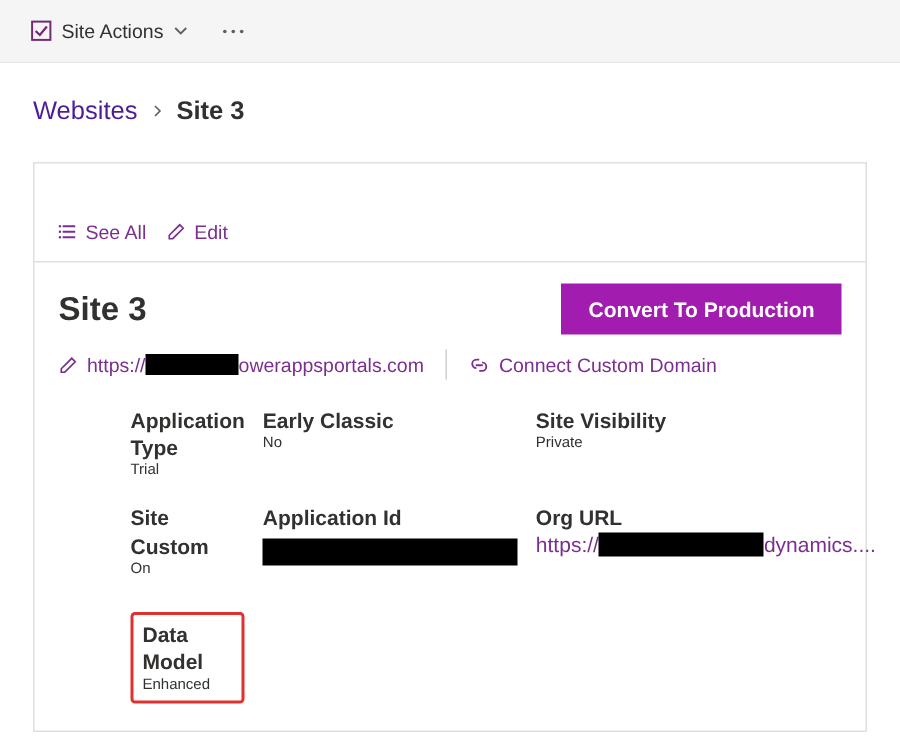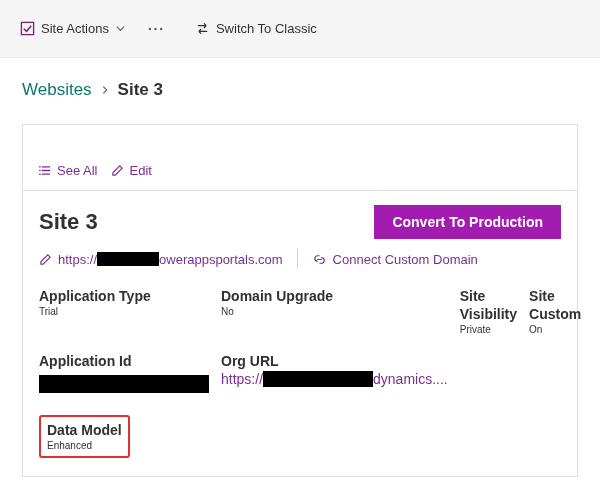--- a/index.html
+++ b/index.html
@@ -2,21 +2,21 @@
 <html><head>
 <meta charset="utf-8">
 <style>
   * { box-sizing: border-box; }
   html, body { margin: 0; padding: 0; font-family: "Segoe UI", -apple-system, BlinkMacSystemFont, sans-serif; font-size: 14px; color: #323130; background: #fff; }
   body { width: 600px; height: 501px; overflow: hidden; }
 
   .topbar {
     background: #f5f5f5;
     border-bottom: 1px solid #eaeaea;
-    height: 58px;
+    height: 42px;
     display: flex;
     align-items: center;
     padding: 0 14px;
     gap: 8px;
   }
   .topbar .action-item {
     display: flex;
     align-items: center;
     gap: 6px;
     padding: 4px 6px;
@@ -28,21 +28,21 @@
   .icon svg { display: block; }
 
   .breadcrumb {
     padding: 22px 22px 14px 22px;
     font-size: 17px;
     display: flex;
     align-items: center;
     gap: 8px;
     color: #605e5c;
   }
-  .breadcrumb .crumb-link { color: #0f766e; cursor: pointer; }
+  .breadcrumb .crumb-link { color: #4c1d95; cursor: pointer; }
   .breadcrumb .crumb-current { color: #323130; font-weight: 600; }
   .breadcrumb .chev { color: #605e5c; font-size: 14px; }
 
   .card {
     margin: 10px 22px 0 22px;
     border: 1px solid #e1dfdd;
     background: #fff;
   }
   .card-header {
     display: flex;
@@ -87,23 +87,24 @@
   .url-text { display: flex; align-items: center; }
   .redact-inline {
     display: inline-block;
     background: #000;
     height: 14px;
     vertical-align: middle;
   }
 
   .details-grid {
     display: grid;
-    grid-template-columns: 1fr 1fr 1fr 1fr;
+    grid-template-columns: 1fr 1fr 1fr;
     column-gap: 12px;
     row-gap: 16px;
+    margin-left: 48px;
   }
   .field {}
   .field-label { font-weight: 600; font-size: 14px; color: #323130; line-height: 1.3; }
   .field-value { font-size: 10px; color: #323130; line-height: 1.3; }
   .redact-block {
     background: #000;
     height: 18px;
     width: 170px;
     margin-top: 4px;
   }
@@ -142,29 +143,20 @@
   </div>
   <div class="action-item" style="padding:4px 8px;">
     <span class="icon">
       <svg width="15" height="4" viewBox="0 0 16 4">
           <circle cx="2" cy="2" r="1.3" fill="#605e5c"></circle>
           <circle cx="8" cy="2" r="1.3" fill="#605e5c"></circle>
           <circle cx="14" cy="2" r="1.3" fill="#605e5c"></circle>
         </svg>
     </span>
   </div>
-  <div class="action-item" style="margin-left:10px;">
-    <span class="icon">
-      <svg width="15" height="15" viewBox="0 0 16 16">
-          <path d="M3 5 L12 5 M12 5 L9.5 2.5 M12 5 L9.5 7.5" fill="none" stroke="#323130" stroke-width="1.3"></path>
-          <path d="M13 11 L4 11 M4 11 L6.5 8.5 M4 11 L6.5 13.5" fill="none" stroke="#323130" stroke-width="1.3"></path>
-        </svg>
-    </span>
-    <span>Switch To Classic</span>
-  </div>
 </div>
 
 <div class="breadcrumb">
   <span class="crumb-link">Websites</span>
   <span class="chev">
     <svg width="10" height="10" viewBox="0 0 12 12">
         <path d="M4 2 L8 6 L4 10" fill="none" stroke="#605e5c" stroke-width="1.3"></path>
       </svg>
   </span>
   <span class="crumb-current">Site 3</span>
@@ -224,21 +216,21 @@
         <span>Connect Custom Domain</span>
       </div>
     </div>
 
     <div class="details-grid">
       <div class="field">
         <div class="field-label">Application Type</div>
         <div class="field-value">Trial</div>
       </div>
       <div class="field">
-        <div class="field-label">Domain Upgrade</div>
+        <div class="field-label">Early Classic</div>
         <div class="field-value">No</div>
       </div>
       <div class="field">
         <div class="field-label">Site Visibility</div>
         <div class="field-value">Private</div>
       </div>
       <div class="field">
         <div class="field-label">Site Custom</div>
         <div class="field-value">On</div>
       </div>

